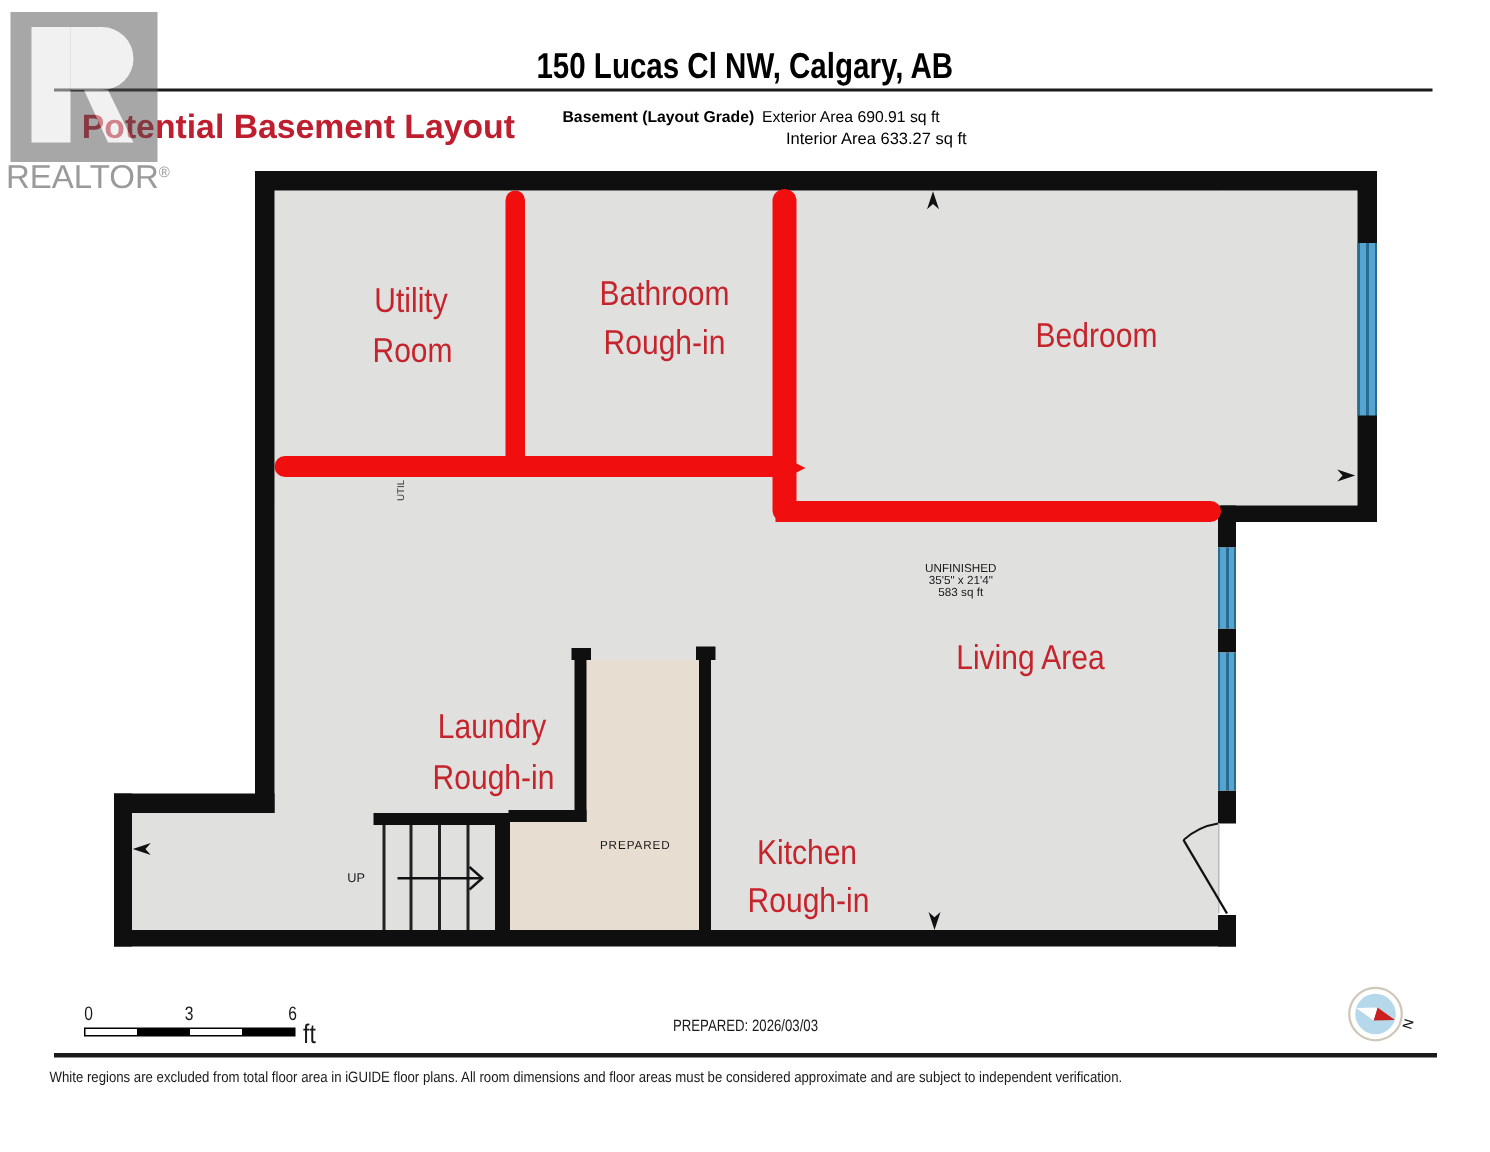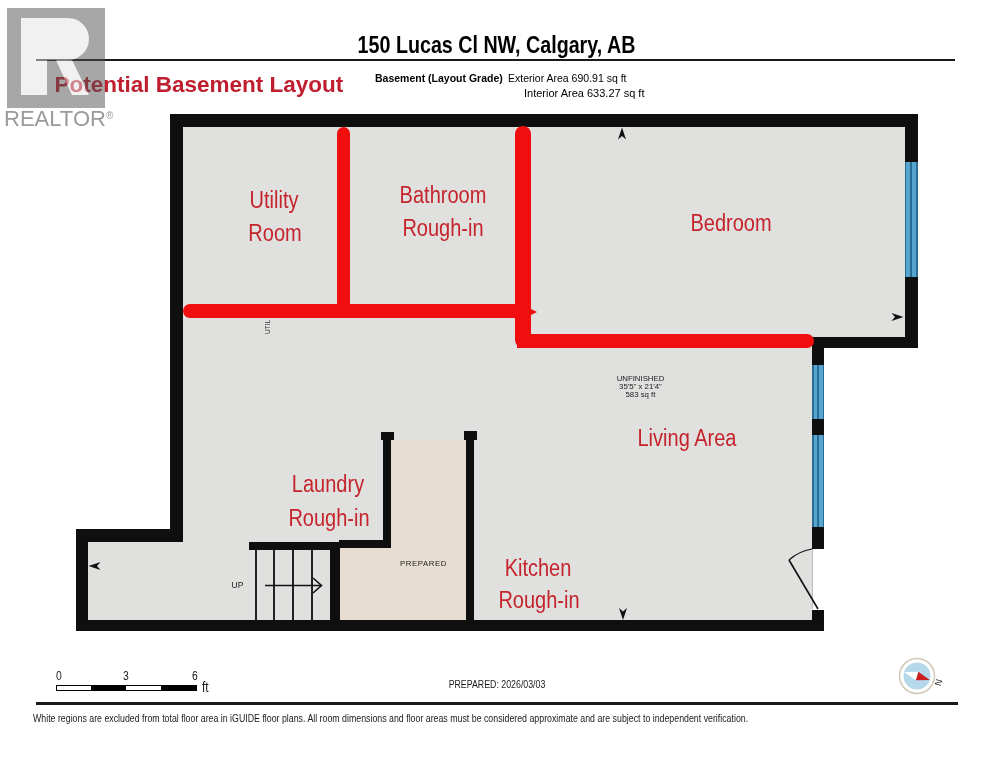--- a/index.html
+++ b/index.html
@@ -104,21 +104,21 @@
 
 <div class="sm" style="left:640.5px;top:374.5px;transform:translateX(-50%);font-size:7.8px;line-height:8.1px;text-align:center;">UNFINISHED<br>35'5" x 21'4"<br>583 sq ft</div>
 <div class="sm" style="left:423.5px;top:559px;transform:translateX(-50%);font-size:7.8px;letter-spacing:.6px;">PREPARED</div>
 <div class="sm" style="left:231.5px;top:580px;font-size:8.5px;">UP</div>
 <div class="sm" style="left:264px;top:334px;font-size:6.5px;transform:rotate(-90deg);transform-origin:left top;color:#333;">UTIL</div>
 
 <div class="sm" style="left:59.2px;top:668px;transform:translateX(-50%) scaleX(0.8);font-size:13px;">0</div>
 <div class="sm" style="left:126.1px;top:668px;transform:translateX(-50%) scaleX(0.8);font-size:13px;">3</div>
 <div class="sm" style="left:195px;top:668px;transform:translateX(-50%) scaleX(0.8);font-size:13px;">6</div>
 <div class="abs" style="left:56px;top:685px;width:139px;height:4px;border:1px solid #000;background:linear-gradient(90deg,#fff 0 34.5px,#000 34.5px 69.5px,#fff 69.5px 104.5px,#000 104.5px 139px);"></div>
-<div class="sm" style="left:202px;top:679px;font-size:14px;transform:scaleX(0.85);transform-origin:left top;">ft</div>
+<div class="sm" style="left:202px;top:679px;font-size:18px;transform:scaleX(0.85);transform-origin:left top;">ft</div>
 <div class="sm" style="left:497px;top:677.5px;transform:translateX(-50%) scaleX(0.8);font-size:11px;">PREPARED: 2026/03/03</div>
 <div class="abs" style="left:36px;top:702px;width:922px;height:3px;background:#1a1a1a;"></div>
 <div class="sm" style="left:33px;top:712.5px;font-size:10px;transform:scaleX(0.88);transform-origin:left top;">White regions are excluded from total floor area in iGUIDE floor plans. All room dimensions and floor areas must be considered approximate and are subject to independent verification.</div>
 
 <svg class="abs" style="left:0;top:0;opacity:.5;" width="135" height="135" viewBox="0 0 135 135">
   <rect x="7" y="8" width="98" height="100" fill="#525252"></rect>
   <rect x="21" y="18" width="26" height="77" fill="#fff" fill-opacity="0.85"></rect>
   <path d="M47,18 L68,18 A21,21 0 0 1 68,60 L47,60 Z" fill="#fff" fill-opacity="0.85"></path>
   <path d="M56,60 L72,60 L89,95 L72,95 Z" fill="#fff" fill-opacity="0.85"></path>
 </svg>

